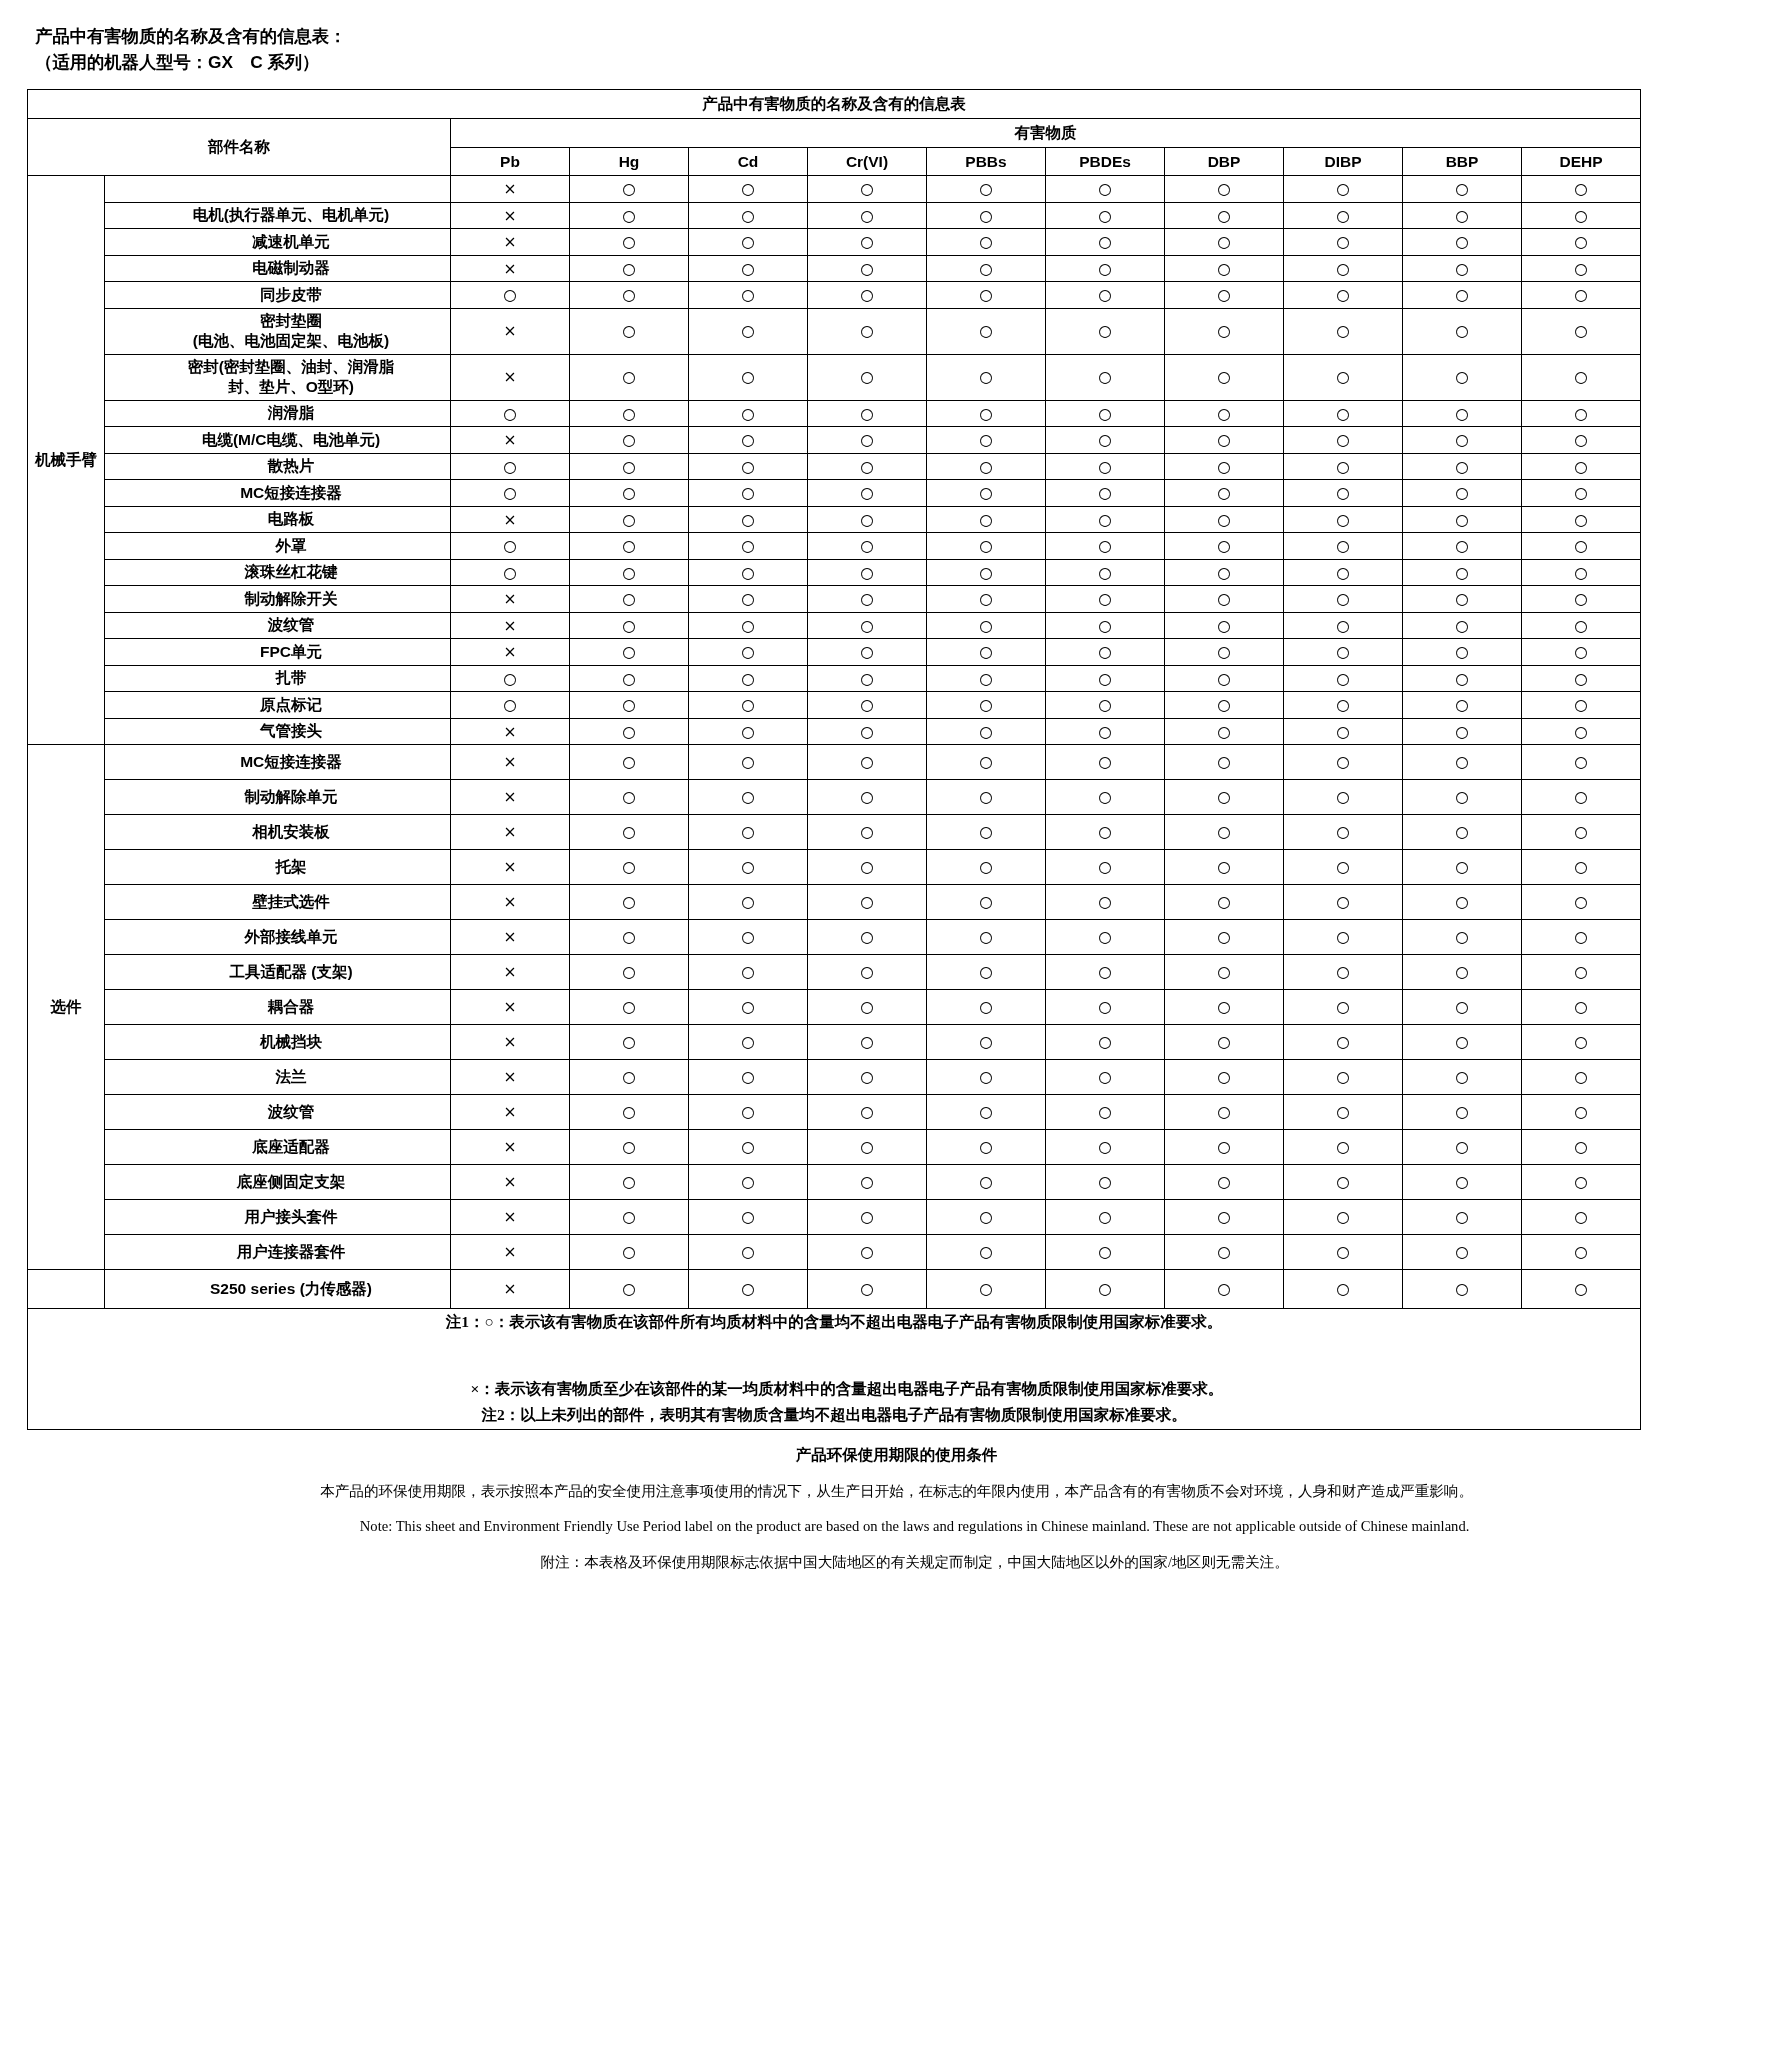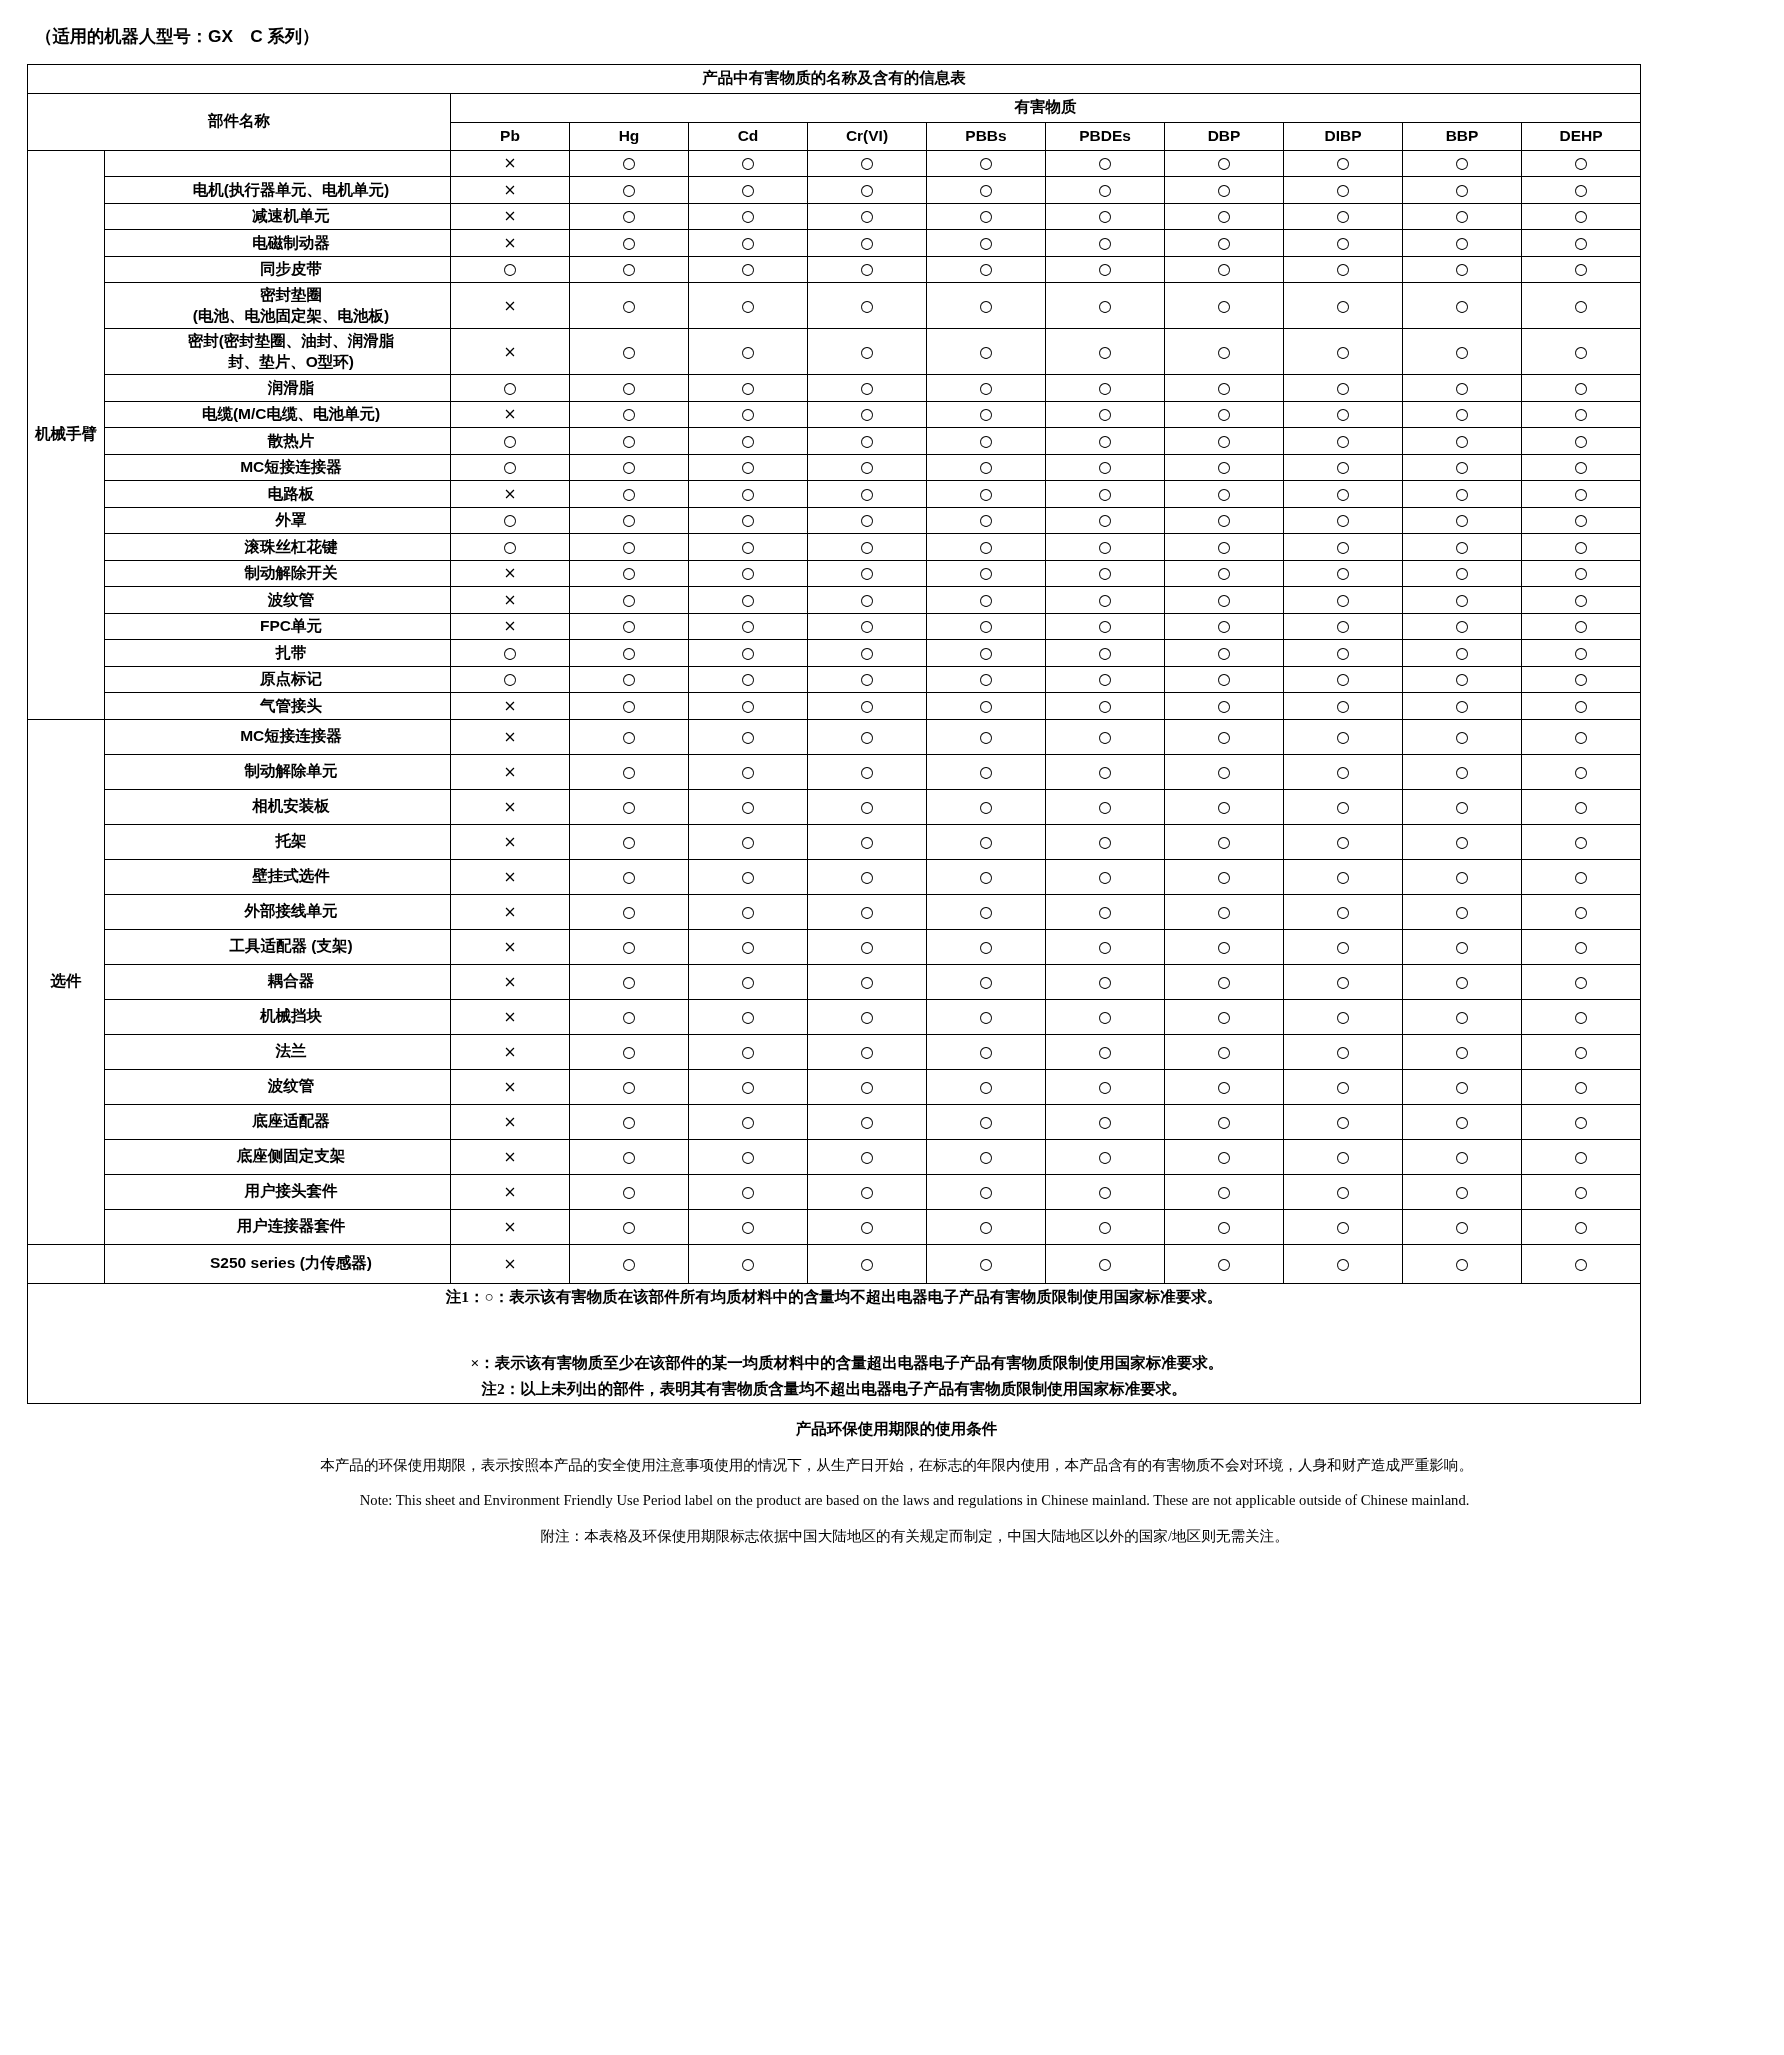--- a/index.html
+++ b/index.html
@@ -138,20 +138,21 @@
     font-size: 15.5px;
     font-weight: normal;
   }
 </style>
 </head>
 <body>
 
 <div id="page">
 
   <div class="doc-head">
+    <div>产品中有害物质的名称及含有的信息表：</div>
     <div class="line2">（适用的机器人型号：GX　C 系列）</div>
   </div>
 
   <table class="rohs">
     <colgroup>
       <col class="c-cat">
       <col class="c-part">
       <col class="c-sub">
         <col class="c-sub">
         <col class="c-sub">

